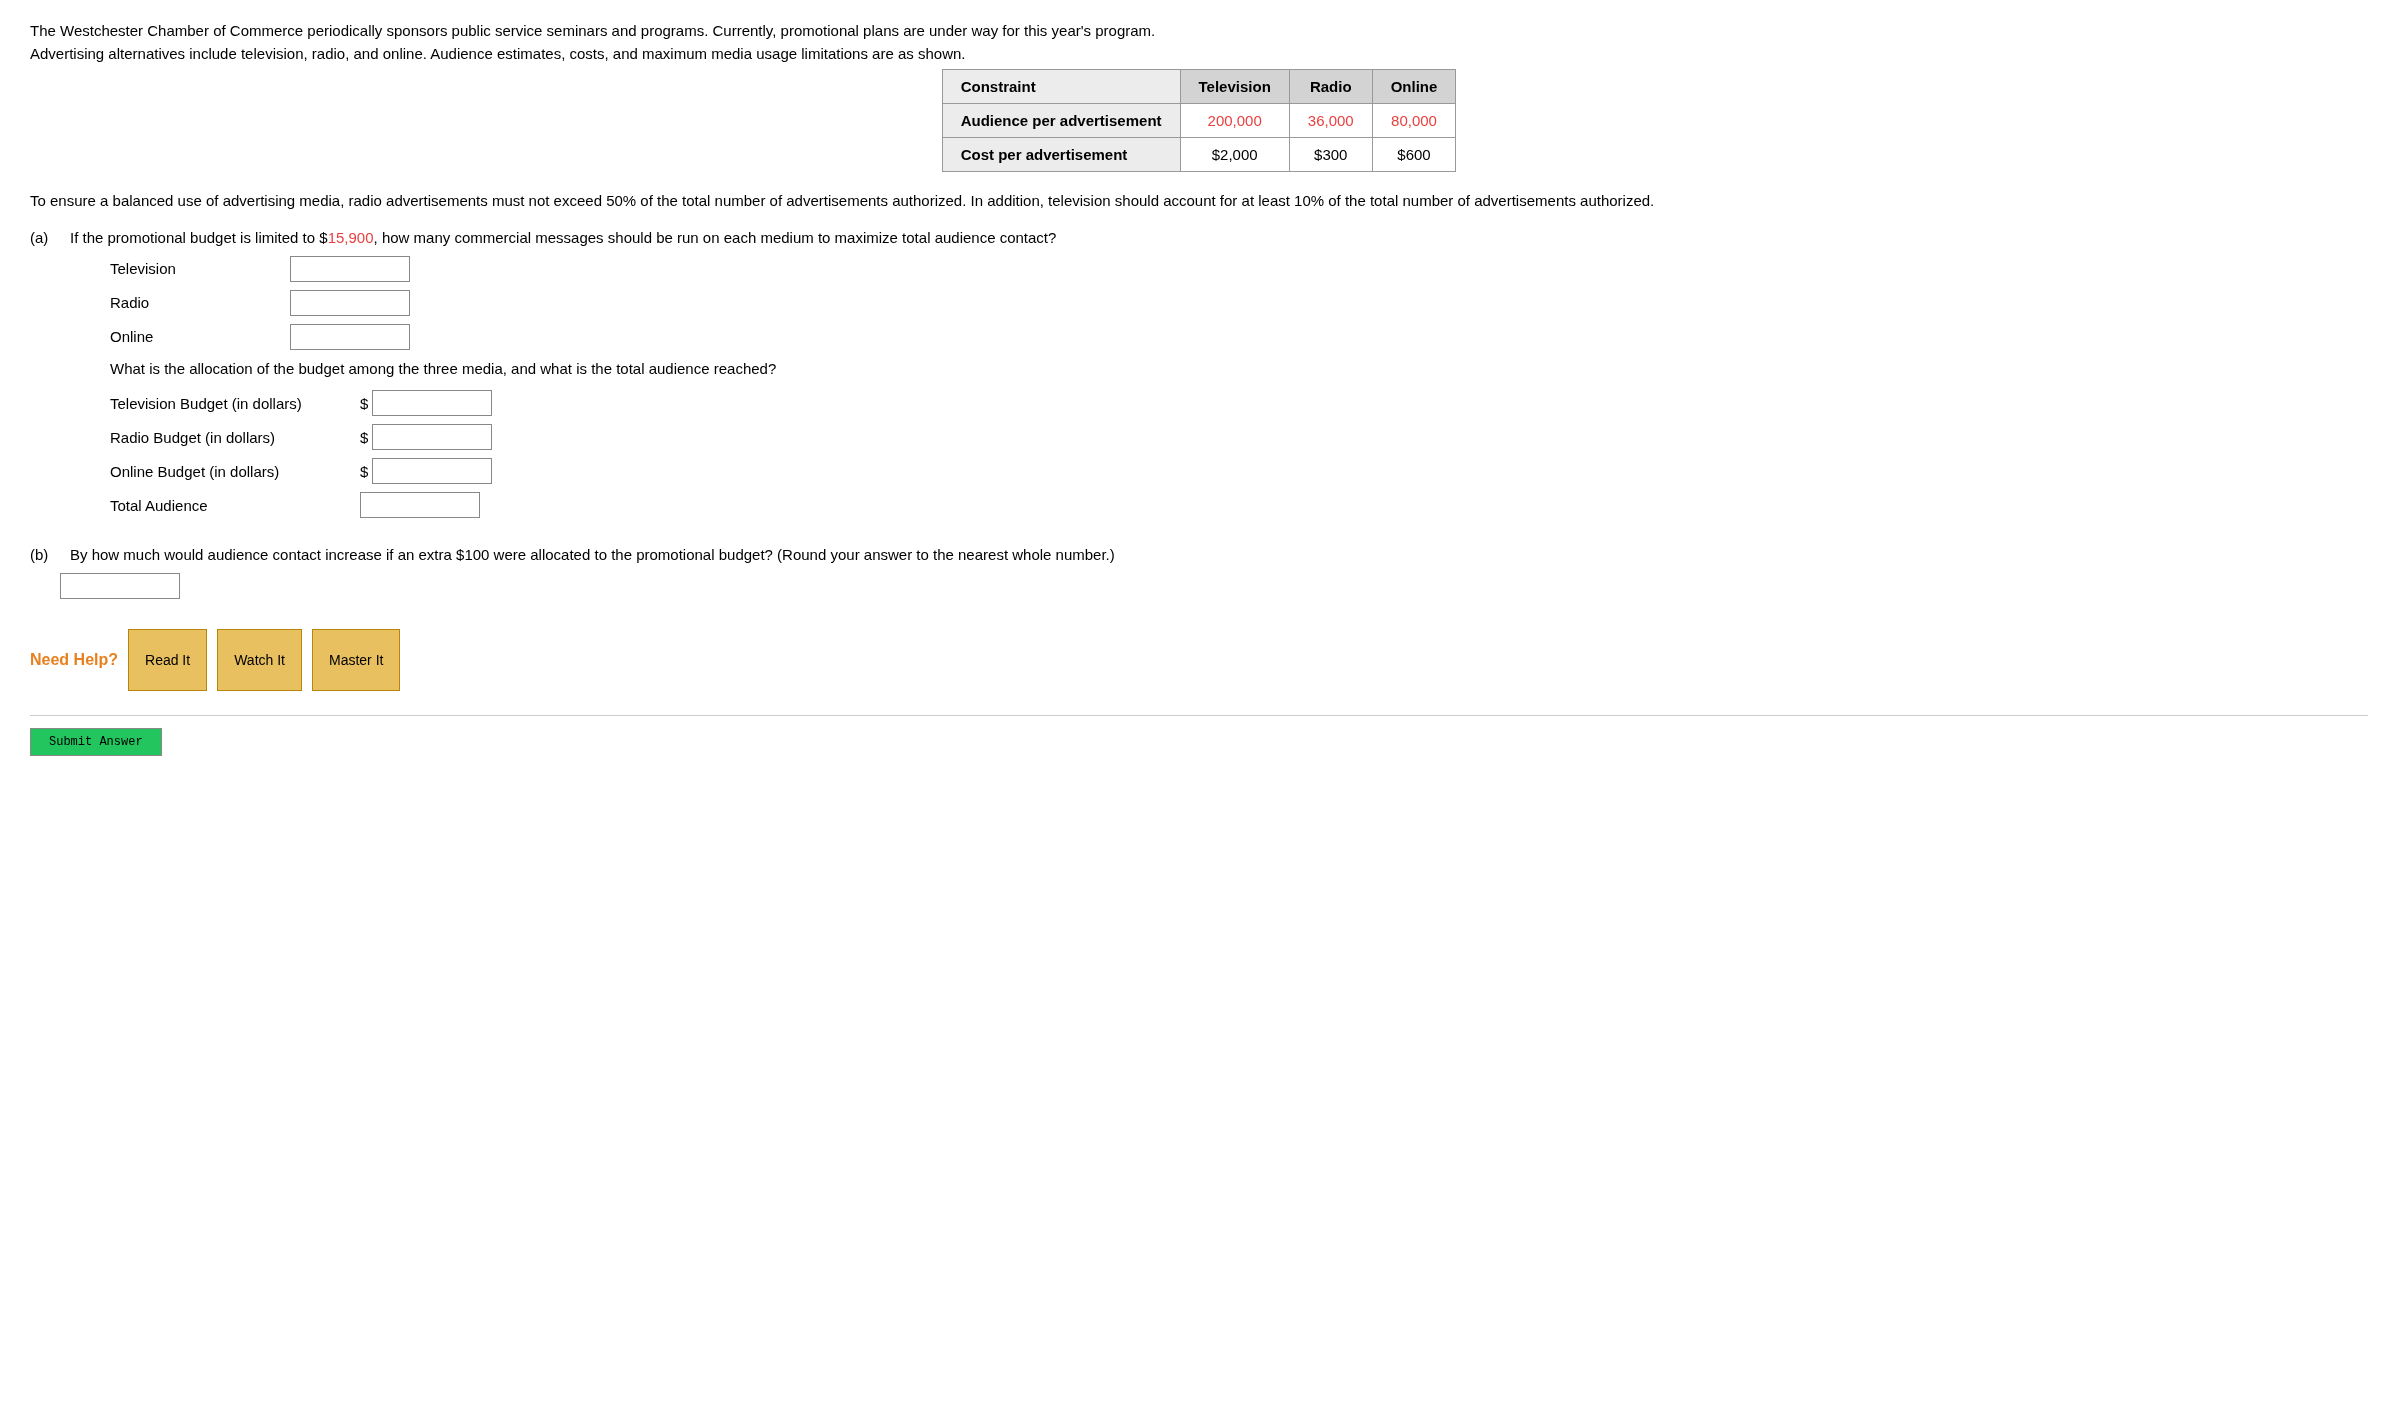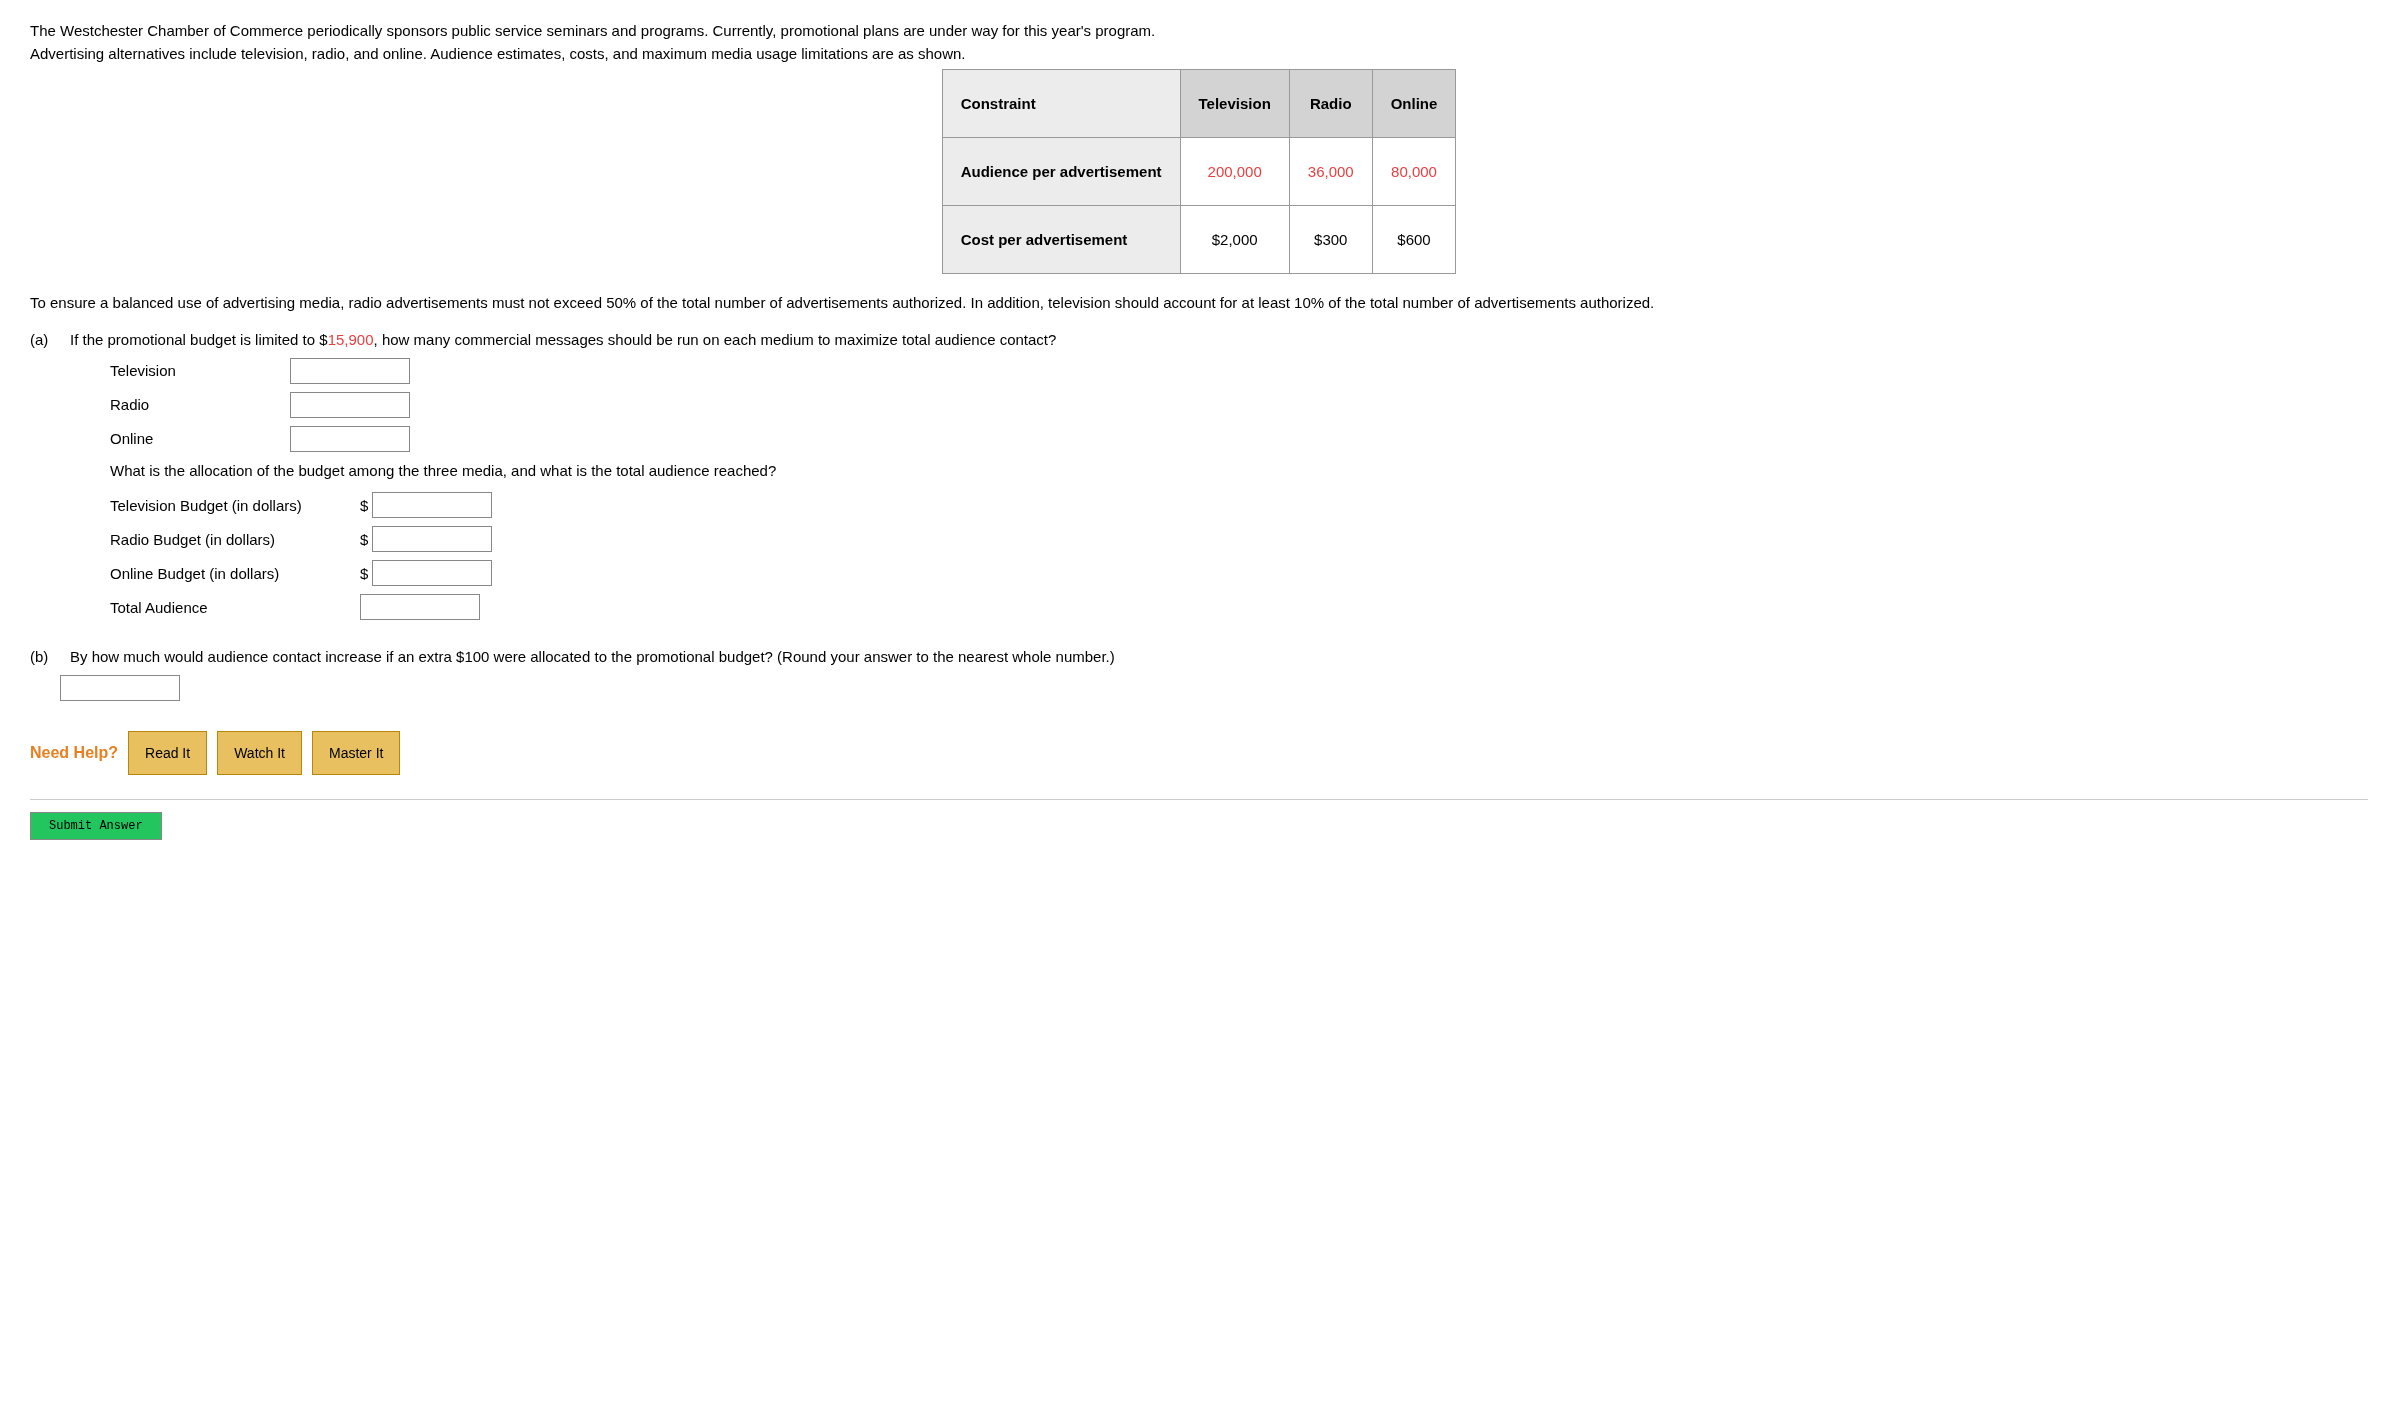--- a/index.html
+++ b/index.html
@@ -14,21 +14,21 @@
       margin-bottom: 4px;
       line-height: 1.5;
     }
     table {
       border-collapse: collapse;
       margin: 0 auto 18px auto;
       min-width: 480px;
     }
     table th, table td {
       border: 1px solid #999;
-      padding: 25px 18px;
+      padding: 8px 18px;
       text-align: center;
     }
     table th {
       background: #d3d3d3;
       font-weight: bold;
     }
     table td:first-child, table th:first-child {
       text-align: left;
       font-weight: bold;
       background: #ececec;
@@ -91,21 +91,21 @@
     .need-help-label {
       color: #e88020;
       font-weight: bold;
       font-size: 16px;
       margin-right: 0;
       text-align: right;
     }
     .help-btn {
       border: 1px solid #b8860b;
       background: #e8c060;
-      padding: 13px 16px;
+      padding: 22px 16px;
       font-size: 14px;
       cursor: pointer;
       font-weight: normal;
     }
     .submit-section {
       margin-top: 24px;
       border-top: 1px solid #ccc;
       padding-top: 12px;
     }
     .submit-btn {

